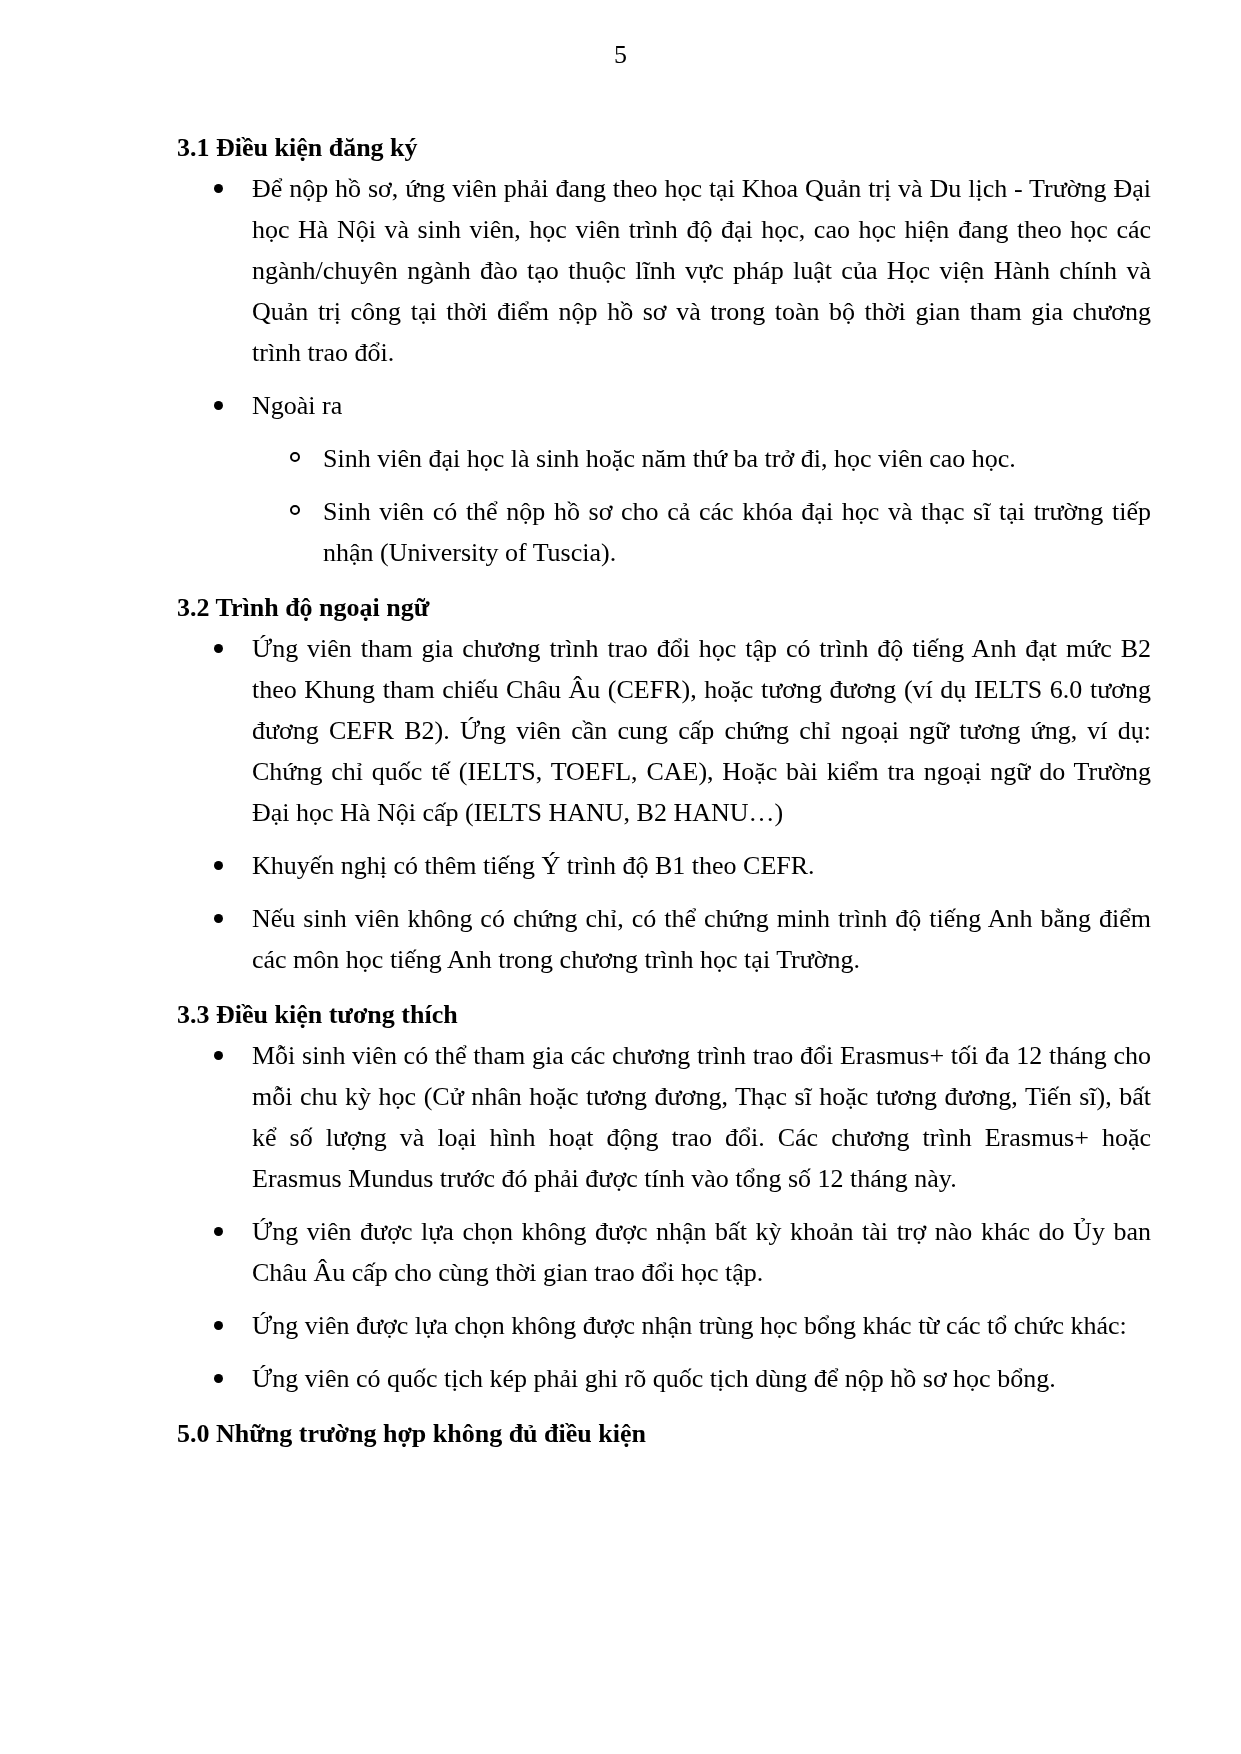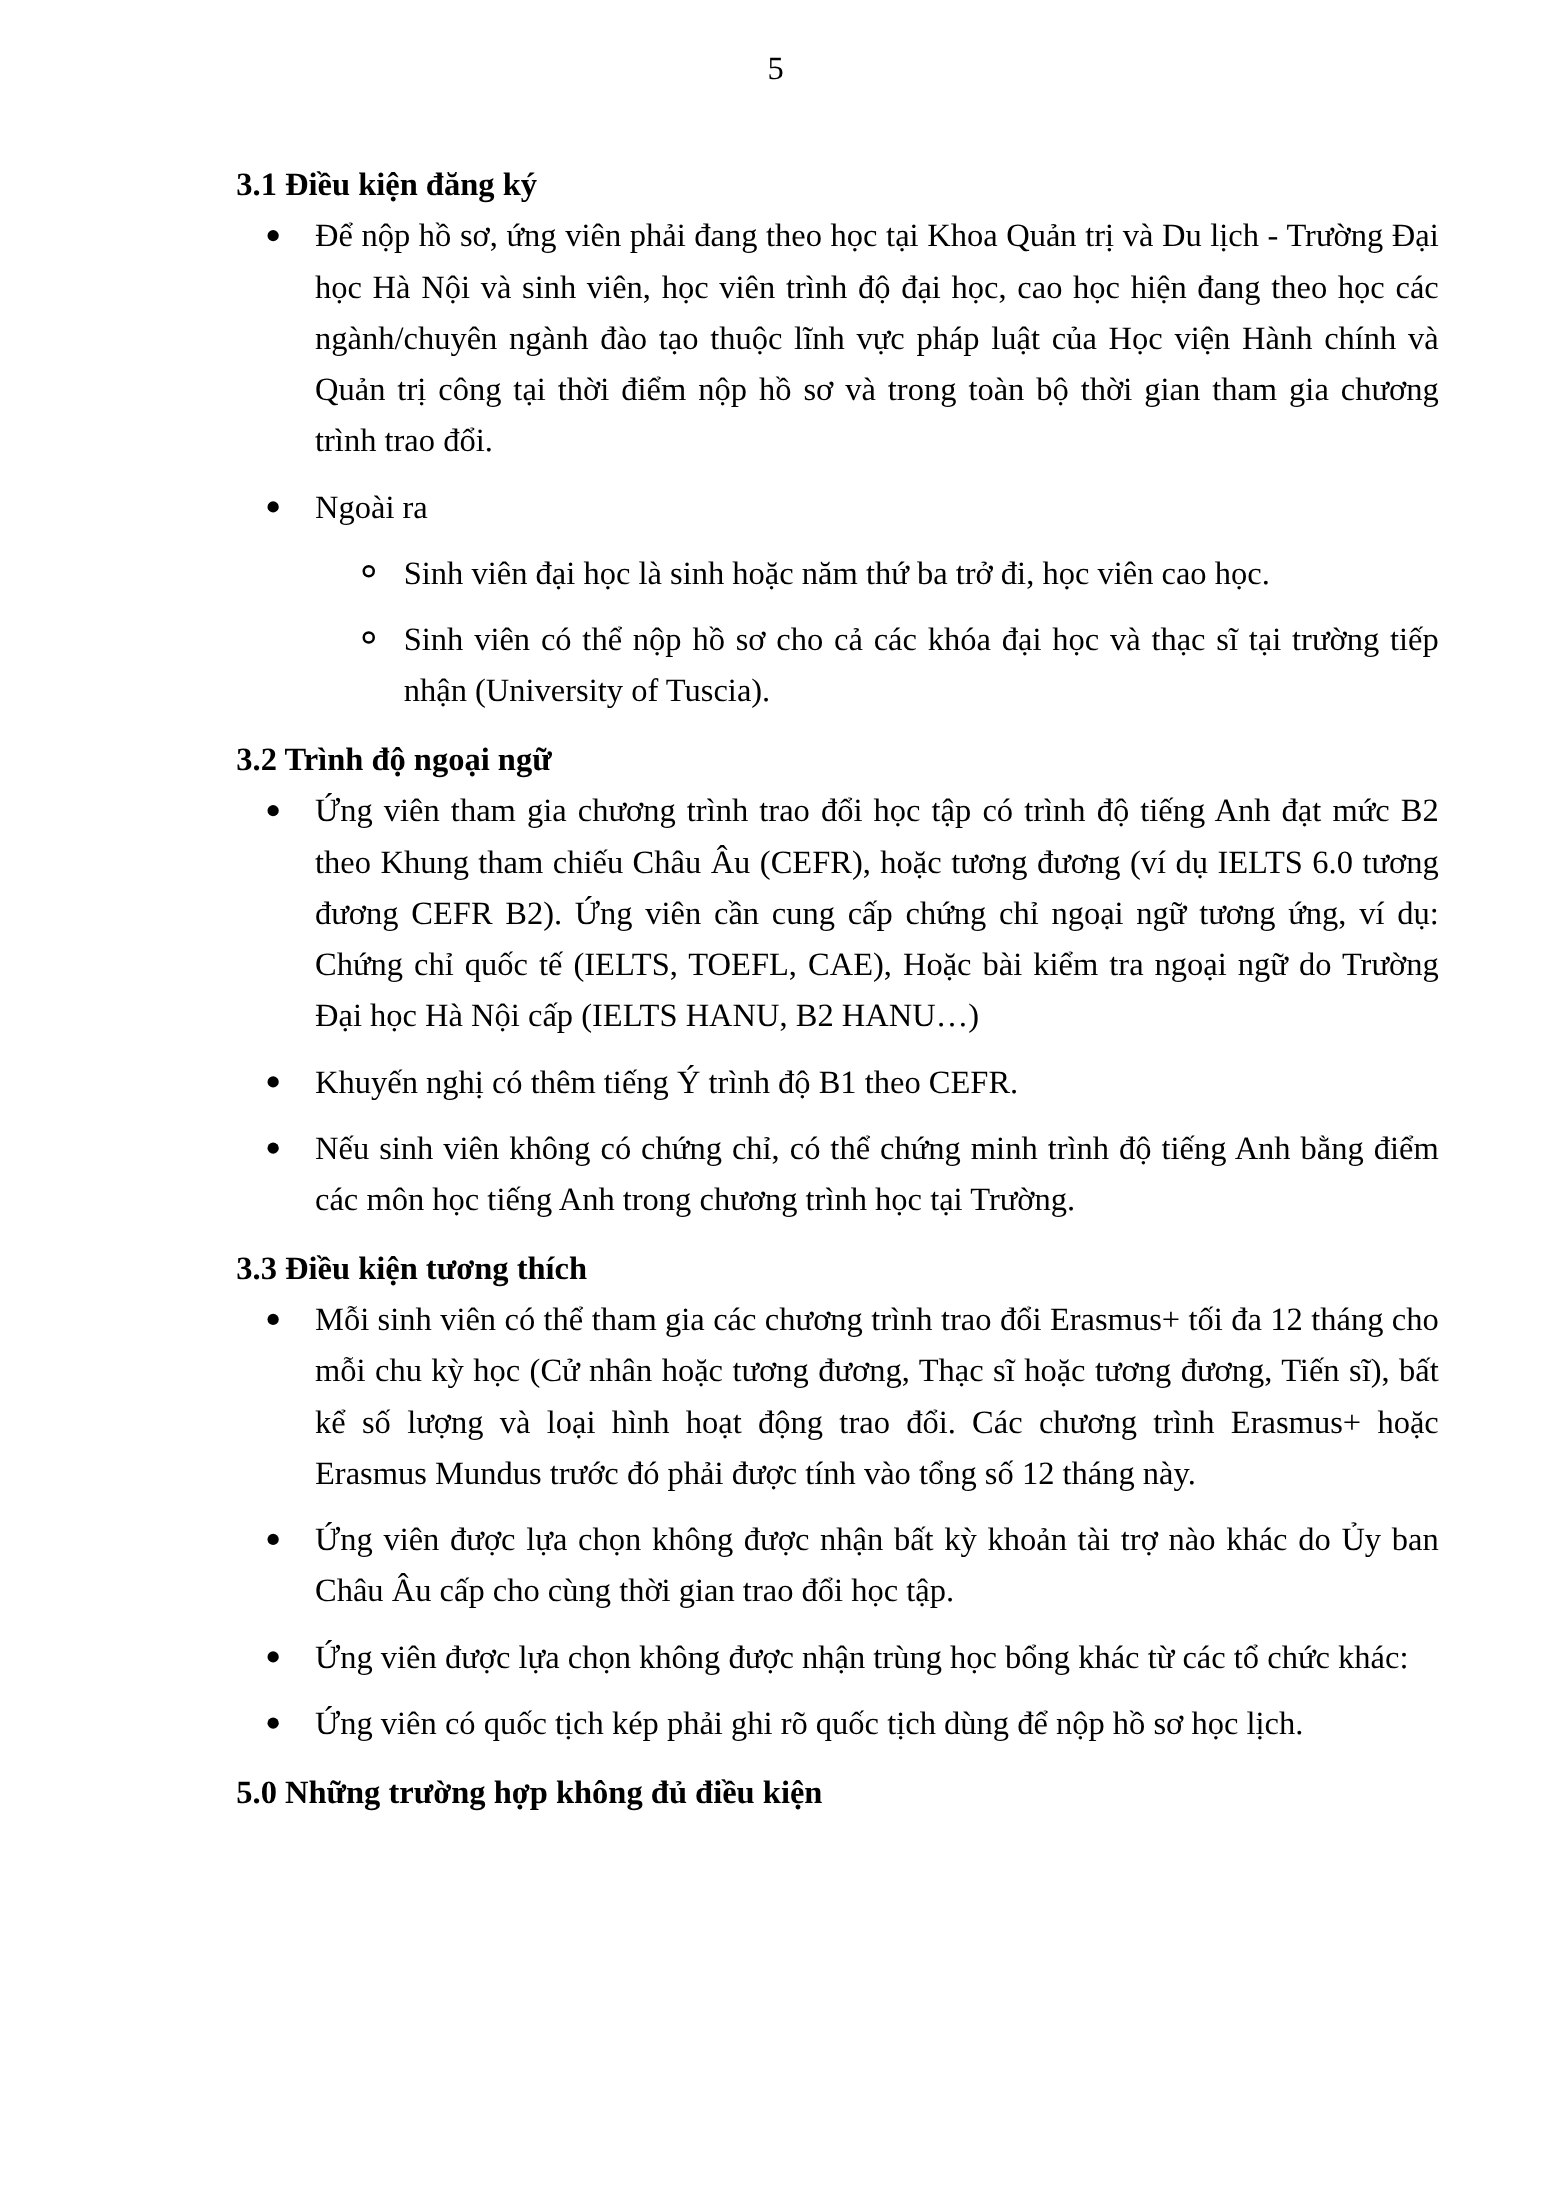--- a/index.html
+++ b/index.html
@@ -19,21 +19,21 @@
     text-align: center;
     width: 100%;
   }
   .content {
     margin-top: 52px;
     padding-left: 177px;
     padding-right: 90px;
   }
   .section-heading {
     font-weight: bold;
-    margin: 14px 0 0 12px;
+    margin: 14px 0 0 0;
   }
   .section-heading:first-child { margin-top: 0; }
   .li {
     position: relative;
     margin: 0 0 12px 0;
     text-align: justify;
     font-family: Liberation Serif, serif;
   }
   .li.l1 { margin-left: 75px; }
   .li.l2 { margin-left: 146px; }
@@ -105,16 +105,16 @@
     <div class="li l1">
       <span class="marker"></span>
       <p>Ứng viên được lựa chọn không được nhận bất kỳ khoản tài trợ nào khác do Ủy ban Châu Âu cấp cho cùng thời gian trao đổi học tập.</p>
     </div>
     <div class="li l1">
       <span class="marker"></span>
       <p>Ứng viên được lựa chọn không được nhận trùng học bổng khác từ các tổ chức khác:</p>
     </div>
     <div class="li l1">
       <span class="marker"></span>
-      <p>Ứng viên có quốc tịch kép phải ghi rõ quốc tịch dùng để nộp hồ sơ học lịch.</p>
+      <p>Ứng viên có quốc tịch kép phải ghi rõ quốc tịch dùng để nộp hồ sơ học bổng.</p>
     </div>
     <div class="section-heading">5.0 Những trường hợp không đủ điều kiện</div>
   </div>
 
 </body></html>

